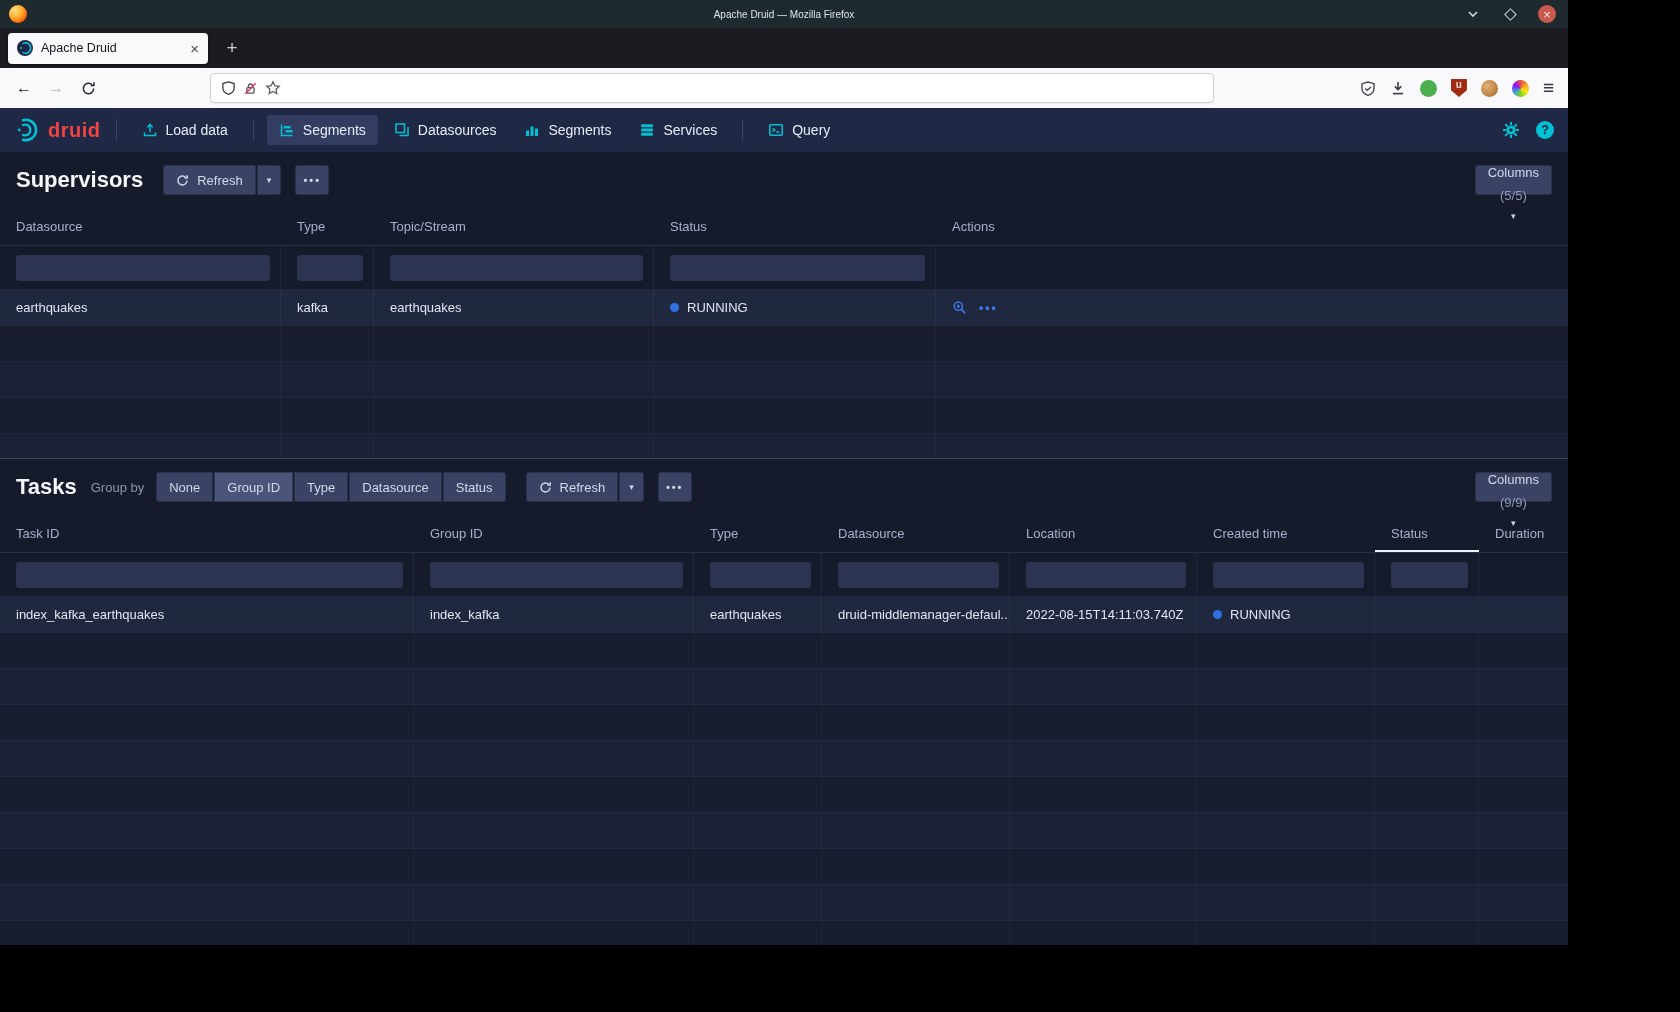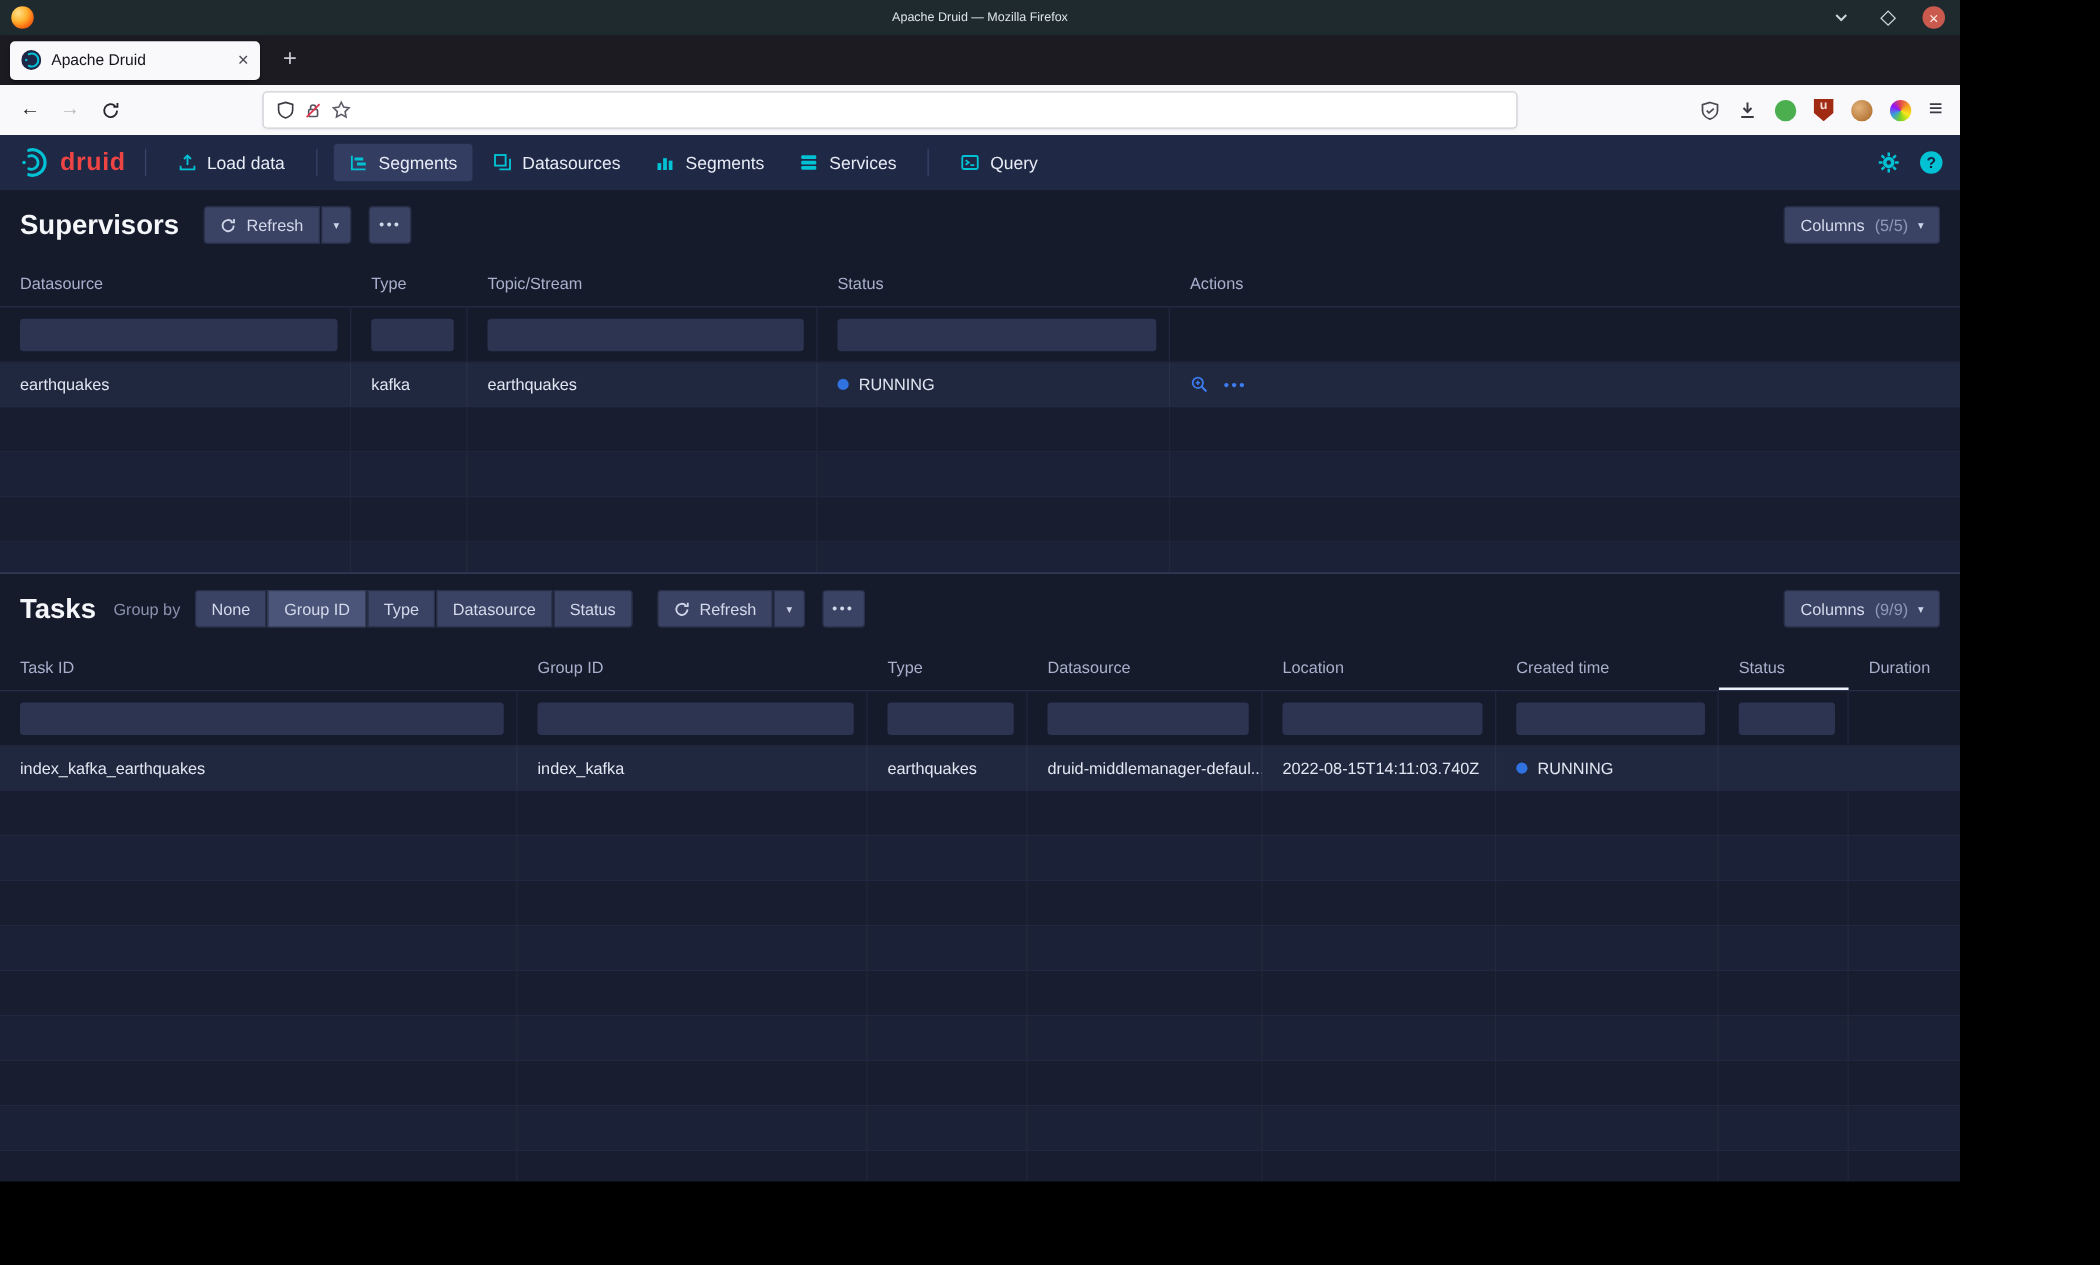--- a/index.html
+++ b/index.html
@@ -61,21 +61,21 @@
   .section-title { font-size:22px; font-weight:bold; color:#f5f6fa; }
   .bbtn { background:#3b4365; color:#d3d9ea; height:30px; display:inline-flex; align-items:center; padding:0 13px; font-size:13px;
     border-radius:3px; gap:8px; box-shadow: inset 0 0 0 1px rgba(10,14,25,.35); white-space:nowrap; }
   .bbtn.active { background:#4b5579; }
   .bbtn .dim { color:#9098b5; }
   .caret { font-size:9px; color:#cfd5e8; }
   .split { display:inline-flex; margin-left:20px; }
   .split .bbtn:first-child { border-radius:3px 0 0 3px; }
   .split .bbtn + .bbtn { border-radius:0 3px 3px 0; margin-left:1px; padding:0 10px; }
   .more { margin-left:14px; width:34px; justify-content:center; padding:0; letter-spacing:2px; font-weight:bold; font-size:11px; }
-  .cols-btn { margin-left:auto; }
+  .cols-btn { margin-left:auto;flex-direction:column; }
   .group-label { color:#8a92ae; font-size:13px; margin-left:14px; margin-right:12px; }
   .bgroup { display:inline-flex;text-align:right; }
   .bgroup .bbtn { border-radius:0; margin-left:1px; }
   .bgroup .bbtn:first-child { border-radius:3px 0 0 3px; margin-left:0; }
   .bgroup .bbtn:last-child { border-radius:0 3px 3px 0; }
 
   .sup-cols  { grid-template-columns: 281px 93px 280px 282px 1fr; }
   .task-cols { grid-template-columns: 414px 280px 128px 188px 187px 178px 104px 1fr; }
   .thead-row { display:grid; height:38px; border-bottom:1px solid #272e49; }
   .th { display:flex; align-items:center; padding-left:16px; font-size:13px; color:#a8b0cc; position:relative; white-space:nowrap; overflow:hidden; }

